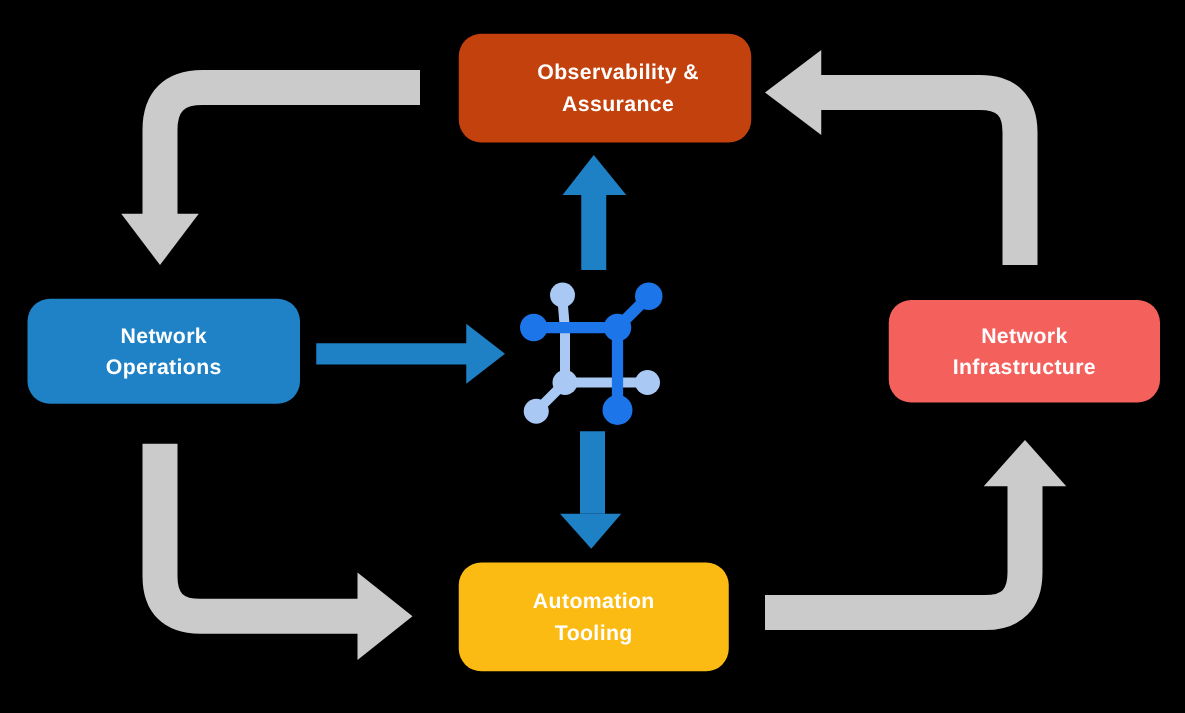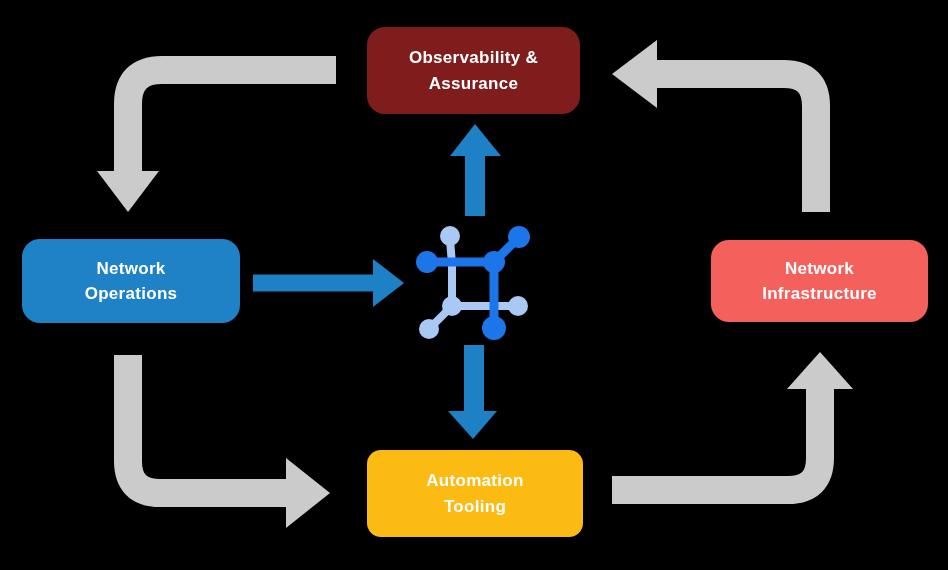--- a/index.html
+++ b/index.html
@@ -32,21 +32,21 @@
     color: #fff;
     font-size: 17px;
     font-weight: 600;
     line-height: 1.5;
     letter-spacing: 0.3px;
     white-space: pre-line;
   }
   .node-observability { left: 367px; top: 27px;  width: 213px; height: 87px; }
   .node-operations    { left: 22px;  top: 239px; width: 218px; height: 84px; }
   .node-infrastructure{ left: 711px; top: 240px; width: 217px; height: 82px; }
-  .node-automation    { left: 367px; top: 450px; width: 216px; height: 87px; border-radius: 14px; }
+  .node-automation    { left: 367px; top: 450px; width: 216px; height: 87px; }
   svg.center-icon {
     position: absolute;
     left: 415px; top: 222px;
     width: 120px; height: 120px;
   }
   .icon-line-light { fill: none; stroke-width: 8;  stroke-linecap: round; }
   .icon-line-dark  { fill: none; stroke-width: 9;  stroke-linecap: round; }
 </style>
 </head>
 <body>
@@ -84,21 +84,21 @@
       <path class="arrow-shaft blue-shaft-v" d="M475 216 V156" stroke="#1E80C5"></path>
       <polygon points="450,156 501,156 475,124" fill="#1E80C5"></polygon>
     </g>
 
     <g>
       <path class="arrow-shaft blue-shaft-v" d="M474 345 V411" stroke="#1E80C5"></path>
       <polygon points="448,411 497,411 473,439" fill="#1E80C5"></polygon>
     </g>
   </svg>
 
-  <div class="node node-observability" style="background-color: #7f1d1d;">
+  <div class="node node-observability" style="background-color: #c2410c; padding-left: 21px;">
     <span class="node-label">Observability &amp;
 Assurance</span>
   </div>
 
   <div class="node node-operations" style="background-color: rgb(31, 129, 198);">
     <span class="node-label">Network
 Operations</span>
   </div>
 
   <div class="node node-infrastructure" style="background-color: rgb(244, 97, 92);">

